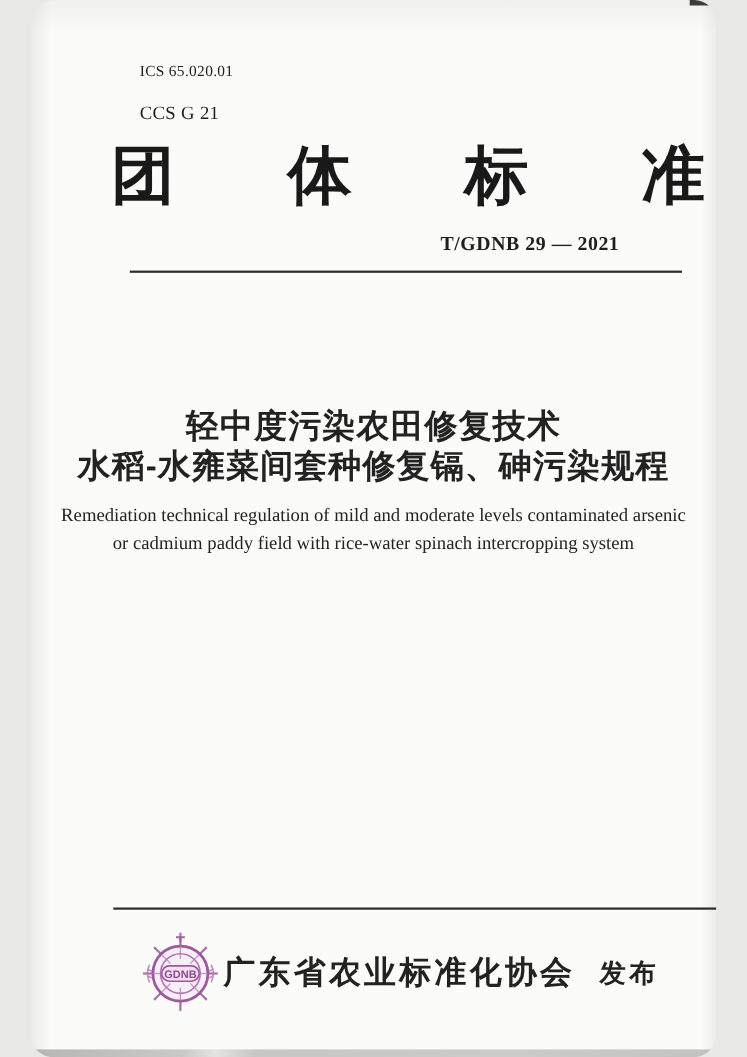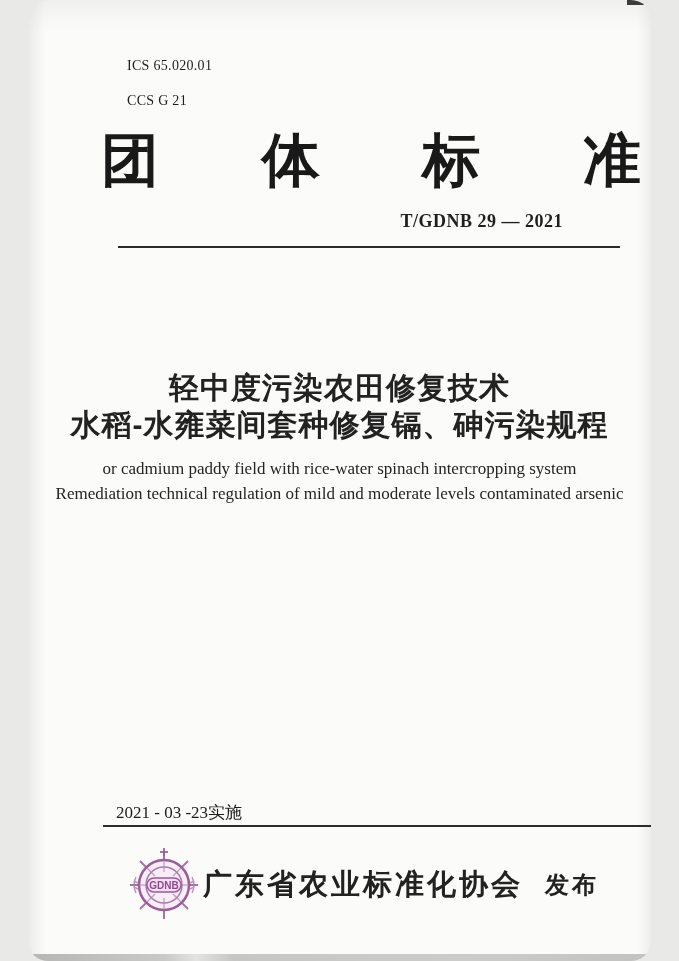--- a/index.html
+++ b/index.html
@@ -36,21 +36,21 @@
 
   .ics-code {
     position: absolute;
     left: 99px; top: 58px;
     font-size: 14px;
     letter-spacing: 0.3px;
   }
   .ccs-code {
     position: absolute;
     left: 99px; top: 93px;
-    font-size: 14px;
+    font-size: 17px;
     letter-spacing: 0.3px;
   }
 
   .doc-type {
     position: absolute;
     left: 73px; top: 126px;
     width: 540px;
     display: flex;
     justify-content: space-between;
     font-family: "Liberation Sans", "DejaVu Sans", sans-serif;
@@ -163,26 +163,25 @@
   <div class="standard-number">T/GDNB 29 — 2021</div>
 
   <div class="header-rule"></div>
 
   <div class="title-zh">
     <div>轻中度污染农田修复技术</div>
     <div>水稻-水雍菜间套种修复镉、砷污染规程</div>
   </div>
 
   <div class="title-en">
+    <div>Remediation technical regulation of mild and moderate levels contaminated arsenic</div>
     <div>or cadmium paddy field with rice-water spinach intercropping system</div>
-    <div>Remediation technical regulation of mild and moderate levels contaminated arsenic</div>
   </div>
 
   <div class="dates-row">
-    <span>2021 - 03 -23实施</span>
   </div>
 
   <div class="dates-rule"></div>
 
   <div class="publisher-row">
     <svg class="publisher-logo" viewBox="0 0 76 76" xmlns="http://www.w3.org/2000/svg">
 
       <g stroke="#9b5a9b" stroke-width="2" fill="none" opacity="0.85">
         <line x1="38" y1="4" x2="38" y2="14"></line>
         <line x1="38" y1="62" x2="38" y2="72"></line>

